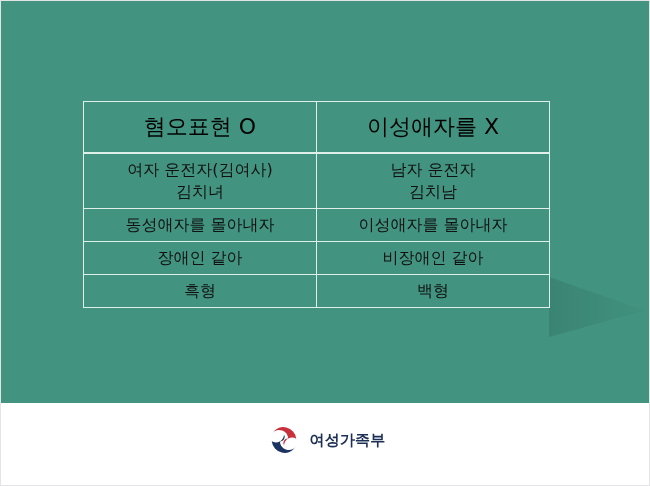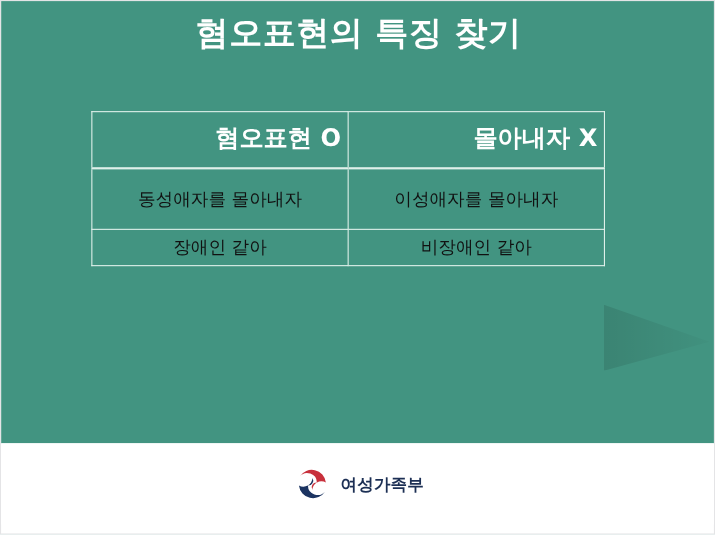--- a/index.html
+++ b/index.html
@@ -73,27 +73,26 @@
     border: 1px solid #dff0ea;
     text-align: center;
     color: #111111;
     font-size: 16px;
     font-weight: normal;
     line-height: 22px;
     padding: 4px 6px;
     vertical-align: middle;
   }
   .compare-table thead th {
-    color: #ffffff;
+    color: #000000;
     font-size: 22px;
-    font-weight: bold;
+    font-weight: normal;
     line-height: 30px;
     height: 42px;
     border-bottom-width: 2px;
-    text-align: right;
   }
   .compare-table tbody td {
     height: 24px;
   }
   .compare-table tbody tr:first-child td {
     height: 46px;
   }
   .cell-line {
     display: block;
   }
@@ -126,39 +125,52 @@
     white-space: nowrap;
   }
 </style>
 </head>
 <body>
 
 <div class="slide-frame">
 
   <div class="stage">
 
-    <div class="slide-title">혐오표현의 특징 찾기</div>
 
     <div class="shadow-wedge"></div>
 
     <table class="compare-table">
       <thead>
         <tr>
           <th>혐오표현 O</th>
-          <th>몰아내자 X</th>
+          <th>이성애자를 X</th>
         </tr>
       </thead>
       <tbody>
+        <tr>
+          <td>
+            <span class="cell-line">여자 운전자(김여사)</span>
+            <span class="cell-line">김치녀</span>
+          </td>
+          <td>
+            <span class="cell-line">남자 운전자</span>
+            <span class="cell-line">김치남</span>
+          </td>
+        </tr>
         <tr>
           <td>동성애자를 몰아내자</td>
           <td>이성애자를 몰아내자</td>
         </tr>
         <tr>
           <td>장애인 같아</td>
           <td>비장애인 같아</td>
+        </tr>
+        <tr>
+          <td>흑형</td>
+          <td>백형</td>
         </tr>
       </tbody>
     </table>
 
   </div>
 
   <div class="footer-bar">
     <svg class="gov-emblem" viewBox="0 0 100 100" aria-hidden="true">
       <path d="M86 46 A38 38 0 0 0 16 30 A26 26 0 0 1 62 46 A13 13 0 0 0 50 66 A24 24 0 0 1 86 46 Z" fill="#c8303c"></path>
       <path d="M14 54 A38 38 0 0 0 84 70 A26 26 0 0 1 38 54 A13 13 0 0 0 50 34 A24 24 0 0 1 14 54 Z" fill="#1c3461"></path>

